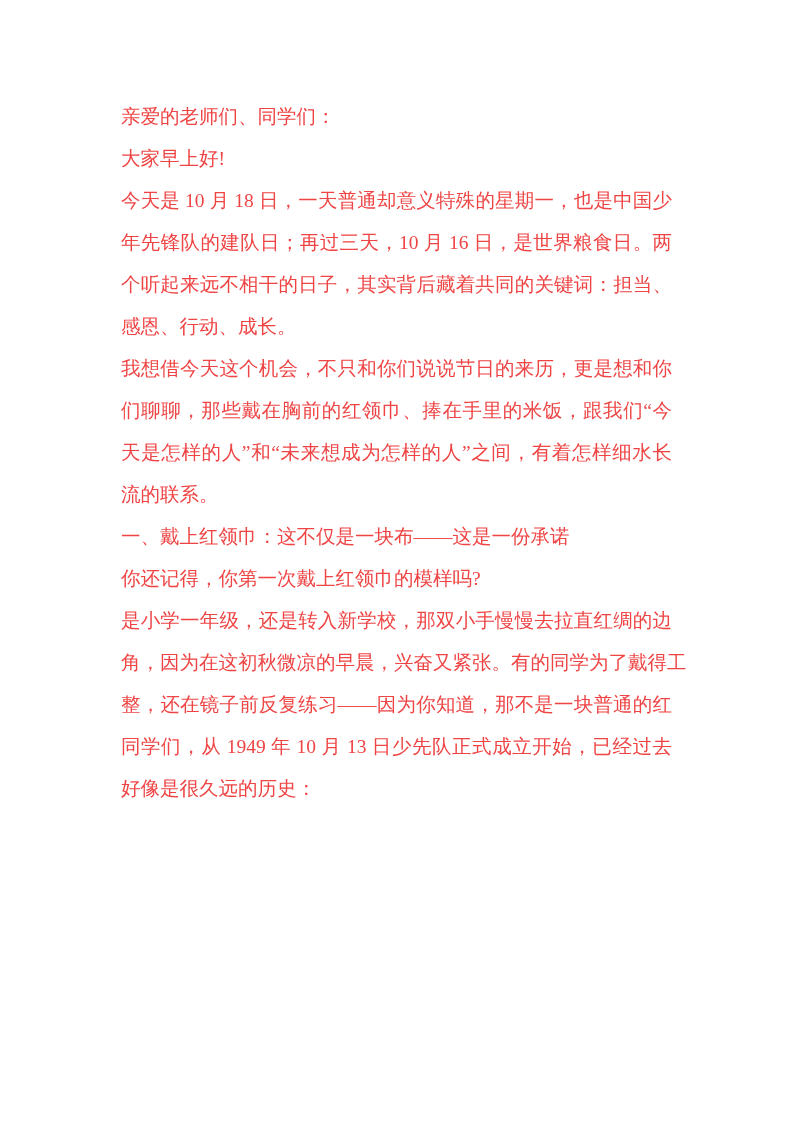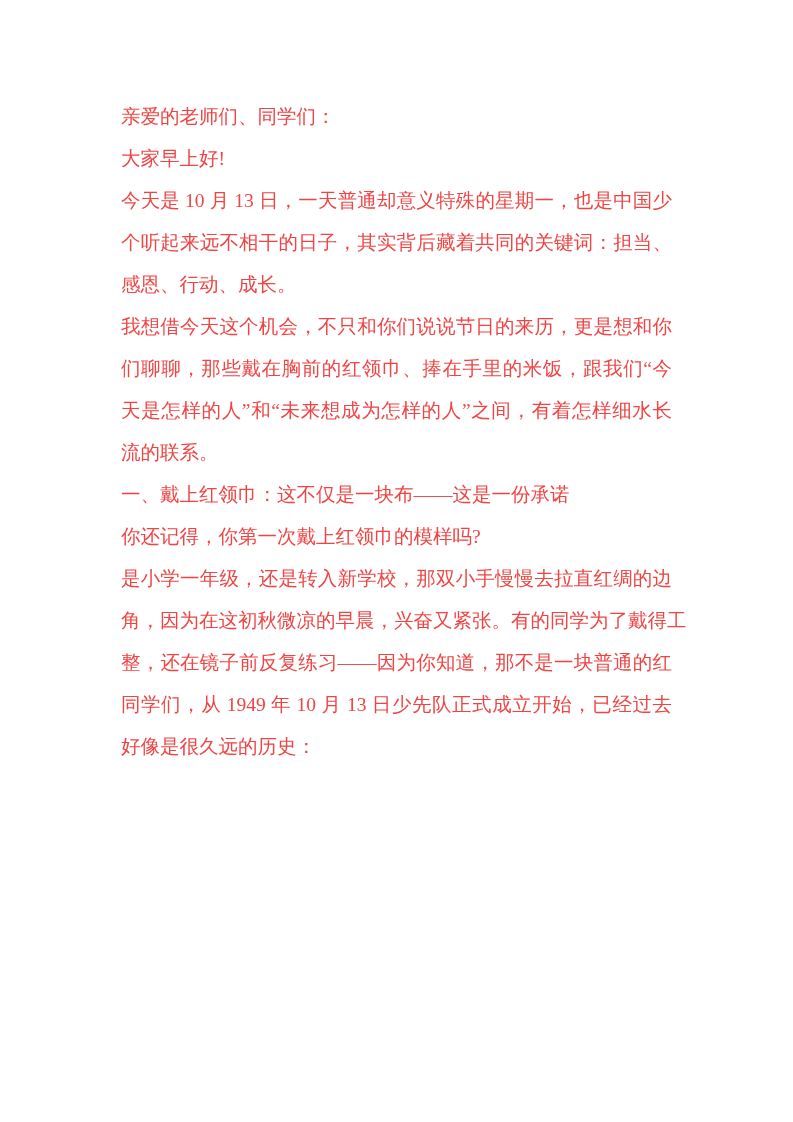--- a/index.html
+++ b/index.html
@@ -53,21 +53,22 @@
 
 <div class="page" style="background: rgb(255, 255, 255);">
   <div class="content" style="color: #ef4444;">
       <div class="paragraph">
         <div class="line last">亲爱的老师们、同学们：</div>
       </div>
       <div class="paragraph">
         <div class="line last">大家早上好!</div>
       </div>
       <div class="paragraph">
-        <div class="line fill">今天是 10 月 13 日，一天普通却意义特殊的星期一，也是中国少</div>
+        <div class="line fill">今天是 10 月 18 日，一天普通却意义特殊的星期一，也是中国少</div>
+        <div class="line fill">年先锋队的建队日；再过三天，10 月 16 日，是世界粮食日。两</div>
         <div class="line fill">个听起来远不相干的日子，其实背后藏着共同的关键词：担当、</div>
         <div class="line last">感恩、行动、成长。</div>
       </div>
       <div class="paragraph">
         <div class="line fill">我想借今天这个机会，不只和你们说说节日的来历，更是想和你</div>
         <div class="line fill">们聊聊，那些戴在胸前的红领巾、捧在手里的米饭，跟我们“今</div>
         <div class="line fill">天是怎样的人”和“未来想成为怎样的人”之间，有着怎样细水长</div>
         <div class="line last">流的联系。</div>
       </div>
       <div class="paragraph">

